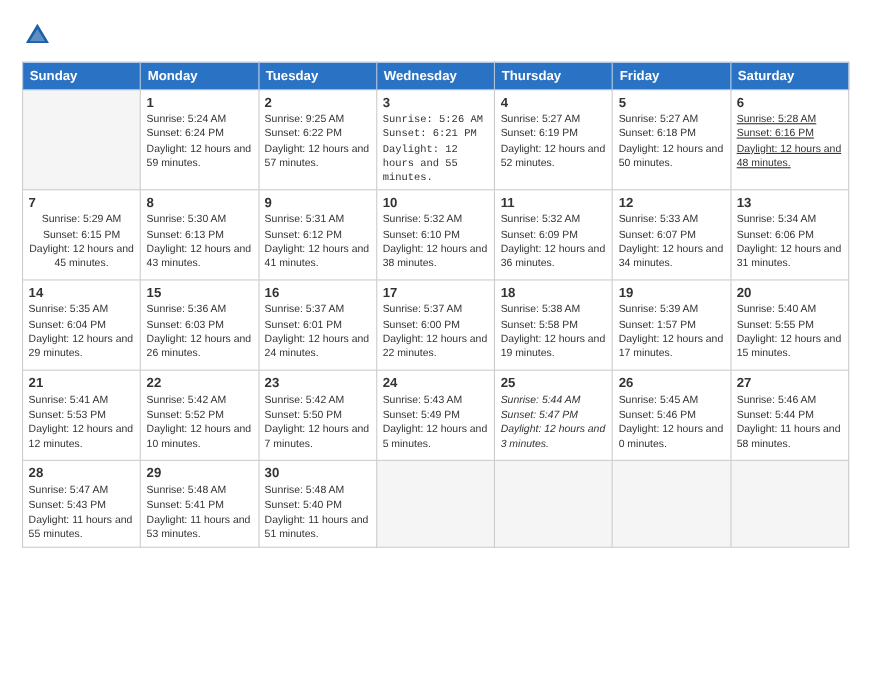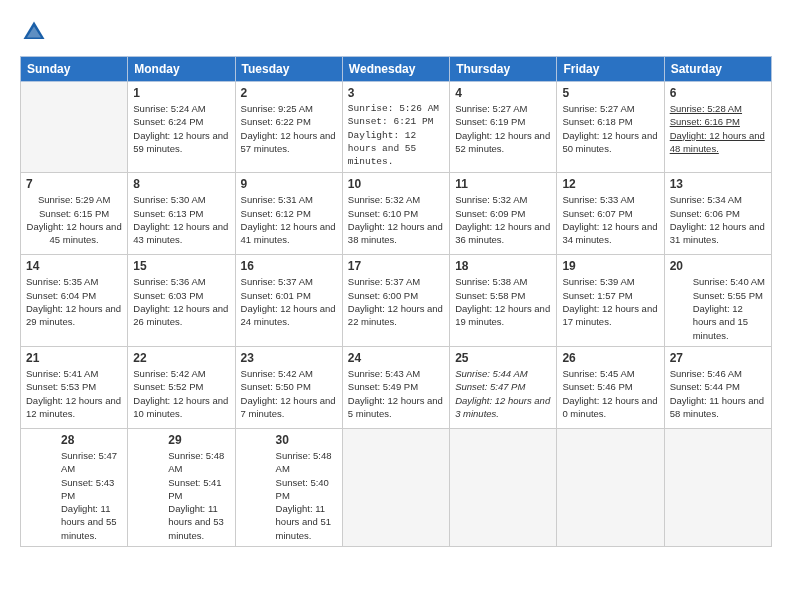--- a/index.html
+++ b/index.html
@@ -92,21 +92,20 @@
     .day-info {
       font-size: 9.5px;
       line-height: 1.4;
       color: #333;
     }
     .week-row td {
       height: 82px;
     }
     .last-row td {
       height: 70px;
-      padding-left: 40px;
     }
   </style>
 </head>
 <body>
 
 <div class="page">
   <div class="header-area">
     <div class="logo">
       <svg class="logo-icon" viewBox="0 0 40 40">
         <polygon points="20,5 35,30 5,30" fill="#1a5fa8"></polygon>
@@ -251,21 +250,21 @@
 Daylight: 12 hours and 19 minutes.</div>
           </td>
           <td>
             <div class="day-number">19</div>
             <div class="day-info" style="white-space: pre-line;">Sunrise: 5:39 AM
 Sunset: 1:57 PM
 Daylight: 12 hours and 17 minutes.</div>
           </td>
           <td>
             <div class="day-number">20</div>
-            <div class="day-info" style="white-space: pre-line; margin-left: 23px;">Sunrise: 5:40 AM
+            <div class="day-info" style="white-space: pre-line;">Sunrise: 5:40 AM
 Sunset: 5:55 PM
 Daylight: 12 hours and 15 minutes.</div>
           </td>
         </tr>
         <tr class="week-row">
           <td>
             <div class="day-number">21</div>
             <div class="day-info" style="white-space: pre-line;">Sunrise: 5:41 AM
 Sunset: 5:53 PM
 Daylight: 12 hours and 12 minutes.</div>

